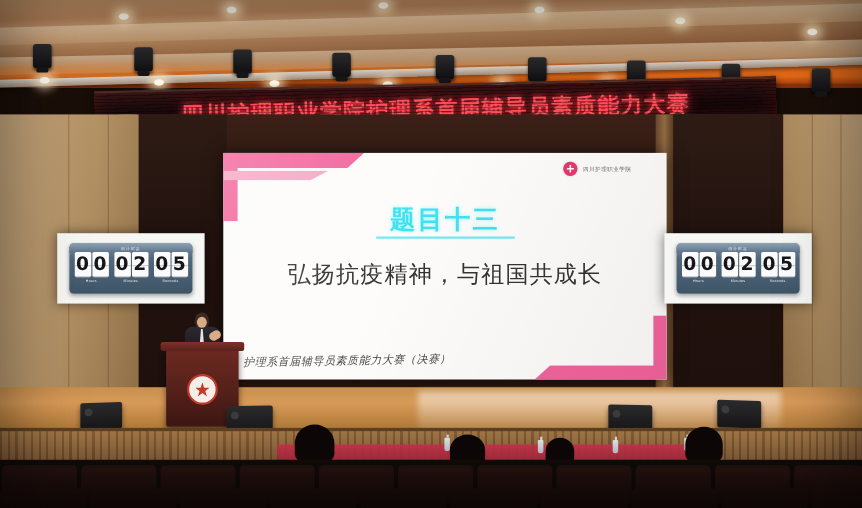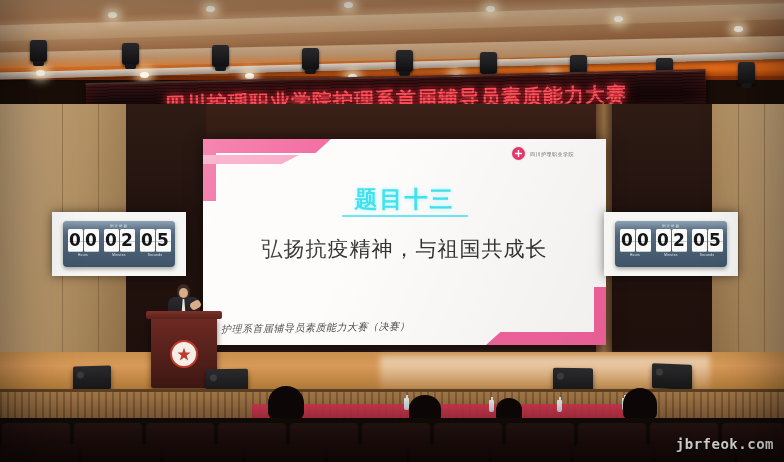--- a/index.html
+++ b/index.html
@@ -370,15 +370,14 @@
     <div class="seat-row2" style="left:164px;top:26px;width:78px;"></div>
     <div class="seat-row2" style="left:246px;top:26px;width:78px;"></div>
     <div class="seat-row2" style="left:328px;top:26px;width:78px;"></div>
     <div class="seat-row2" style="left:410px;top:26px;width:78px;"></div>
     <div class="seat-row2" style="left:492px;top:26px;width:78px;"></div>
     <div class="seat-row2" style="left:574px;top:26px;width:78px;"></div>
     <div class="seat-row2" style="left:656px;top:26px;width:78px;"></div>
     <div class="seat-row2" style="left:738px;top:26px;width:46px;"></div>
   </div>
 
-  <div class="watermark">jbrfeok.com</div>
   <div class="vignette"></div>
 </div>
 
 </body></html>

